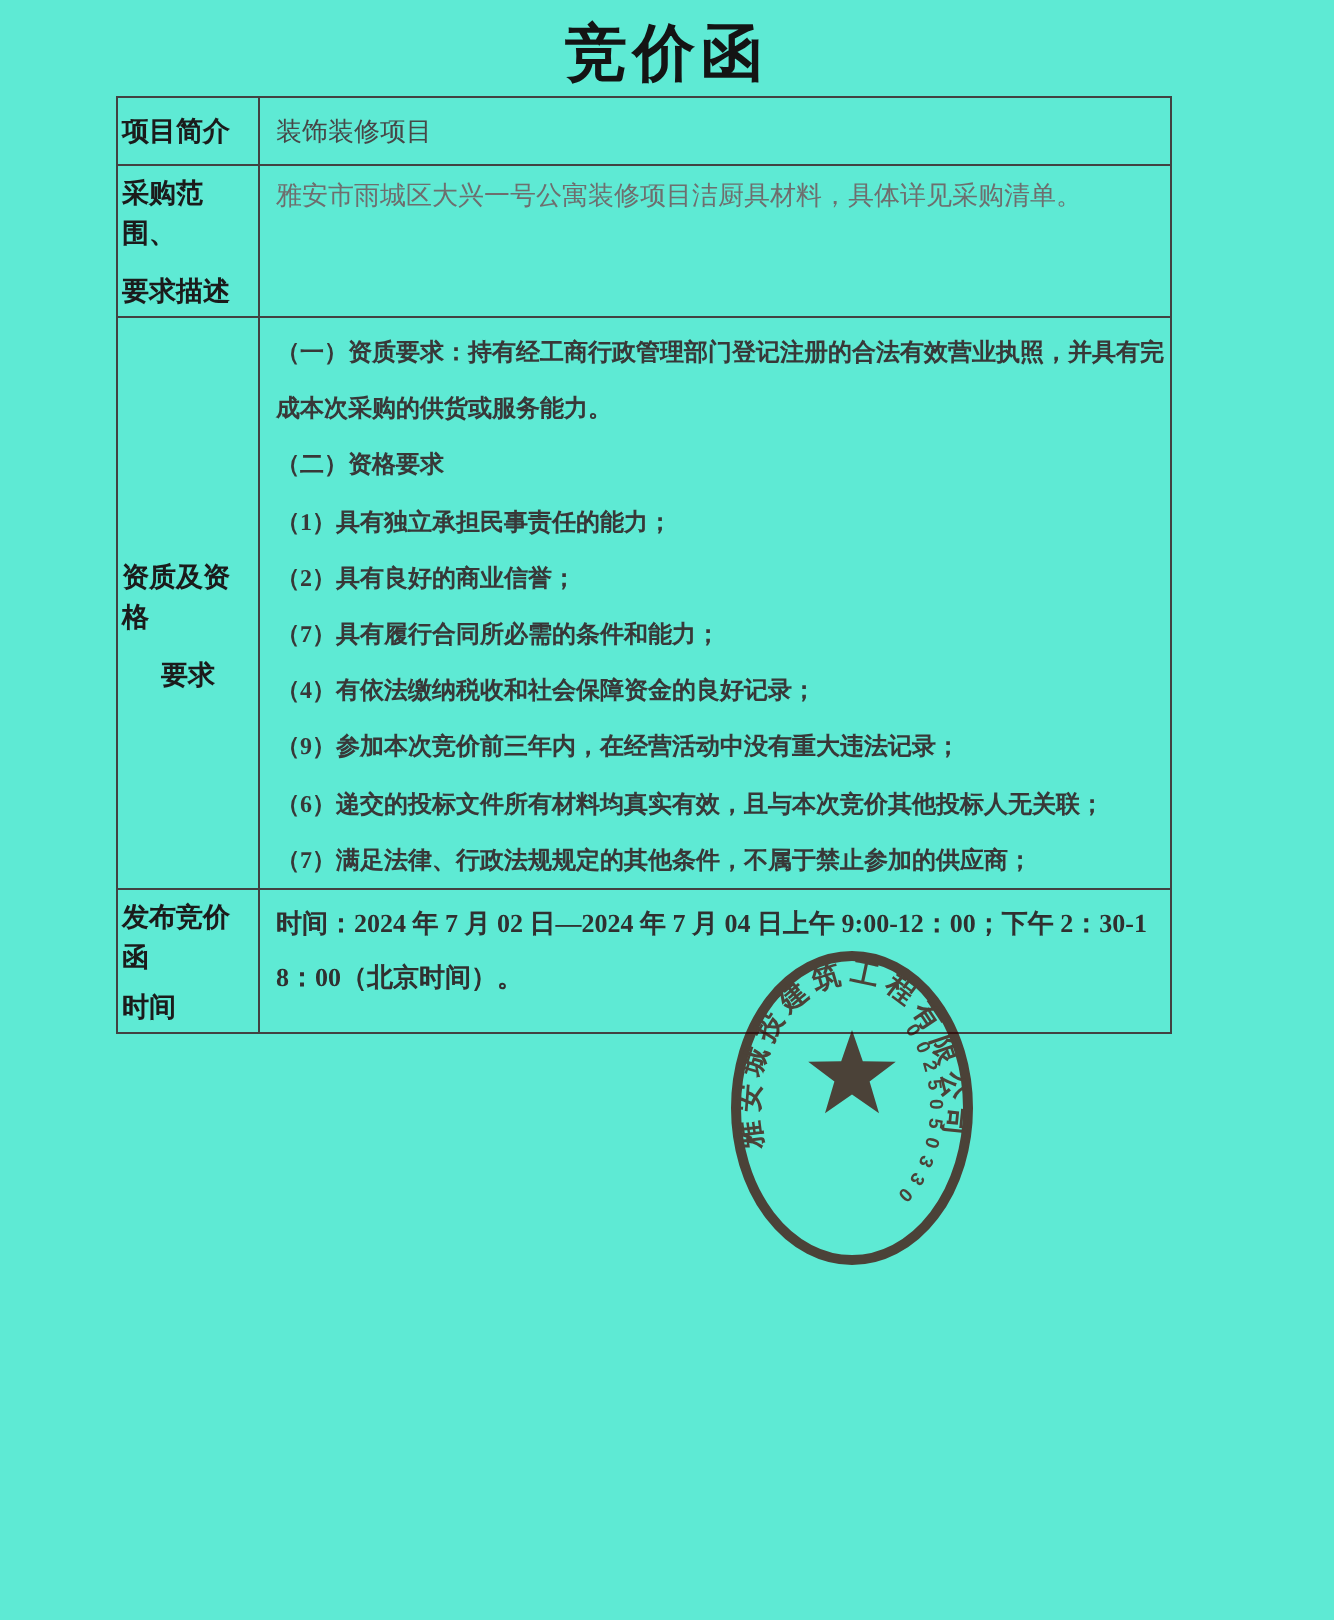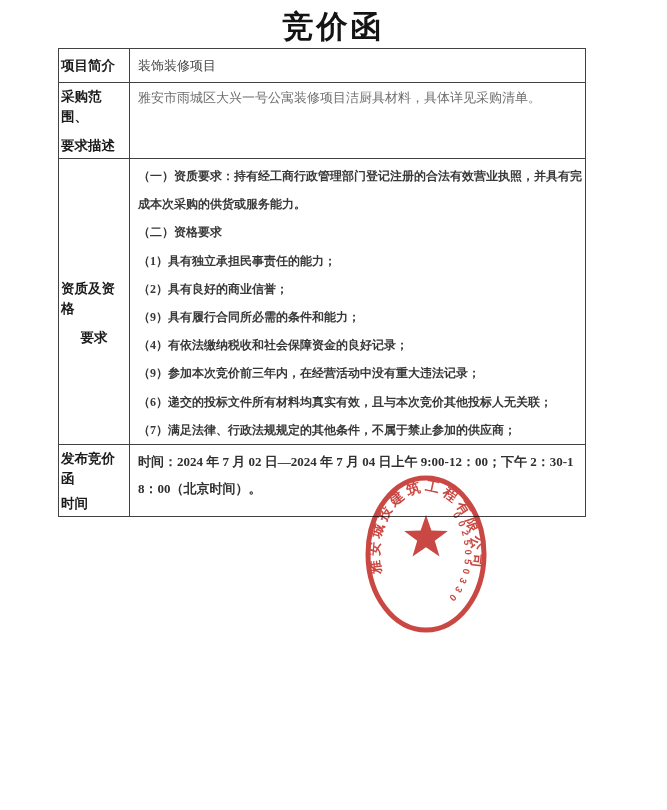--- a/index.html
+++ b/index.html
@@ -1,18 +1,18 @@
 <!DOCTYPE html>
 <html><head>
 <meta charset="utf-8">
 <style>
   html,body { margin:0; padding:0; background:#e8e8e8; }
   .page {
     position:relative; width:667px; height:810px; margin:0 auto;
-    background:#ffffff; overflow:hidden;
+    background:#5eead4; overflow:hidden;
     font-family:"Liberation Sans","DejaVu Sans",sans-serif;
     color:#222;
   }
   .title {
     margin:6px 0 0; text-align:center;
     font-size:31px; font-weight:700; color:#141414; letter-spacing:3px;
   }
   .intro {
     margin:9px 45px 13px 47px;
     font-family:"Liberation Serif","DejaVu Serif",serif;
@@ -104,21 +104,21 @@
     <tr style="height:284px">
       <td class="labcell" style="padding-top:26px">
         <div class="lab2">资质及资格</div>
         <div class="lab2 c">要求</div>
       </td>
       <td colspan="3" class="qual vtop" style="padding:3px 2px 0 8px">
         <p>（一）资质要求：持有经工商行政管理部门登记注册的合法有效营业执照，并具有完成本次采购的供货或服务能力。</p>
         <p>（二）资格要求</p>
         <p>（1）具有独立承担民事责任的能力；</p>
         <p>（2）具有良好的商业信誉；</p>
-        <p>（9）具有履行合同所必需的条件和能力；</p>
+        <p>（7）具有履行合同所必需的条件和能力；</p>
         <p>（4）有依法缴纳税收和社会保障资金的良好记录；</p>
         <p>（9）参加本次竞价前三年内，在经营活动中没有重大违法记录；</p>
         <p>（6）递交的投标文件所有材料均真实有效，且与本次竞价其他投标人无关联；</p>
         <p>（7）满足法律、行政法规规定的其他条件，不属于禁止参加的供应商；</p>
       </td>
     </tr>
 
     <tr style="height:56px">
       <td class="labcell vtop" style="padding-top:4px">
         <div class="lab2" style="line-height:20px">发布竞价函</div>

